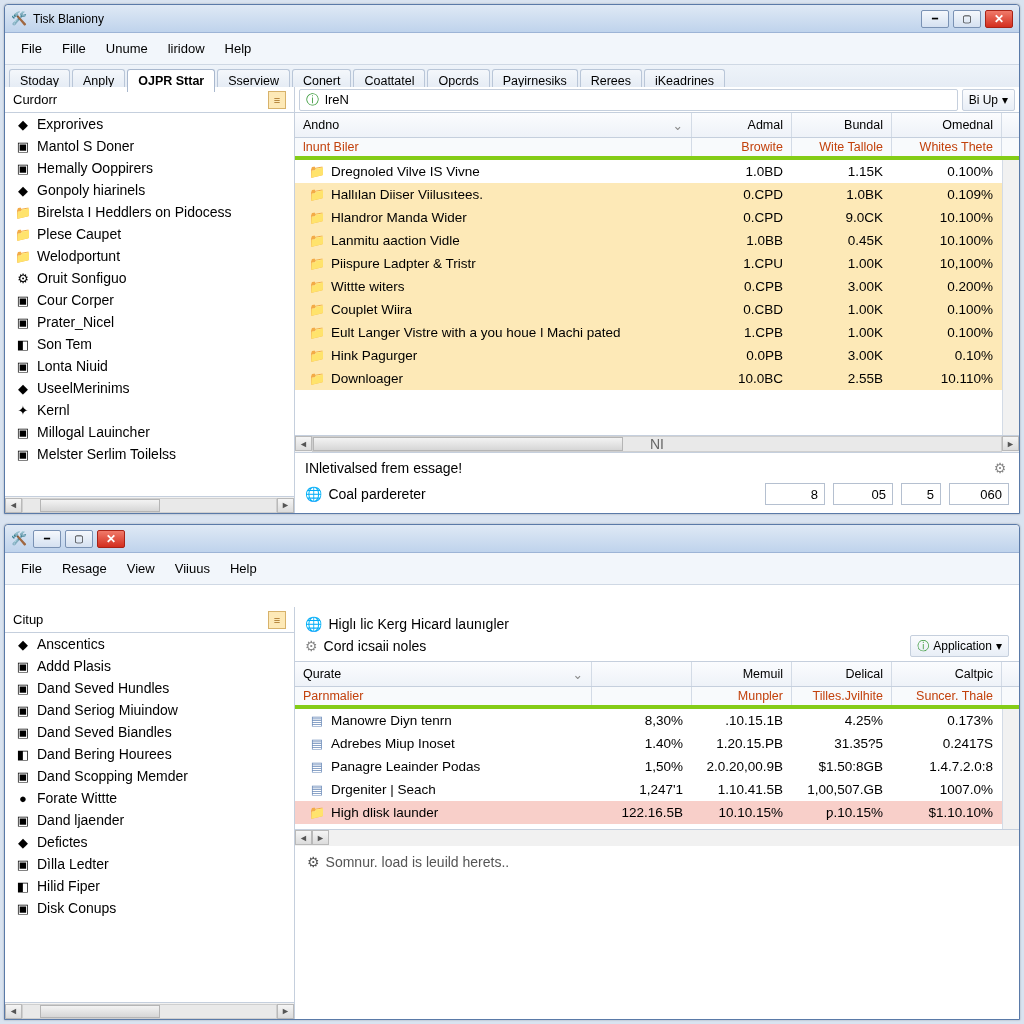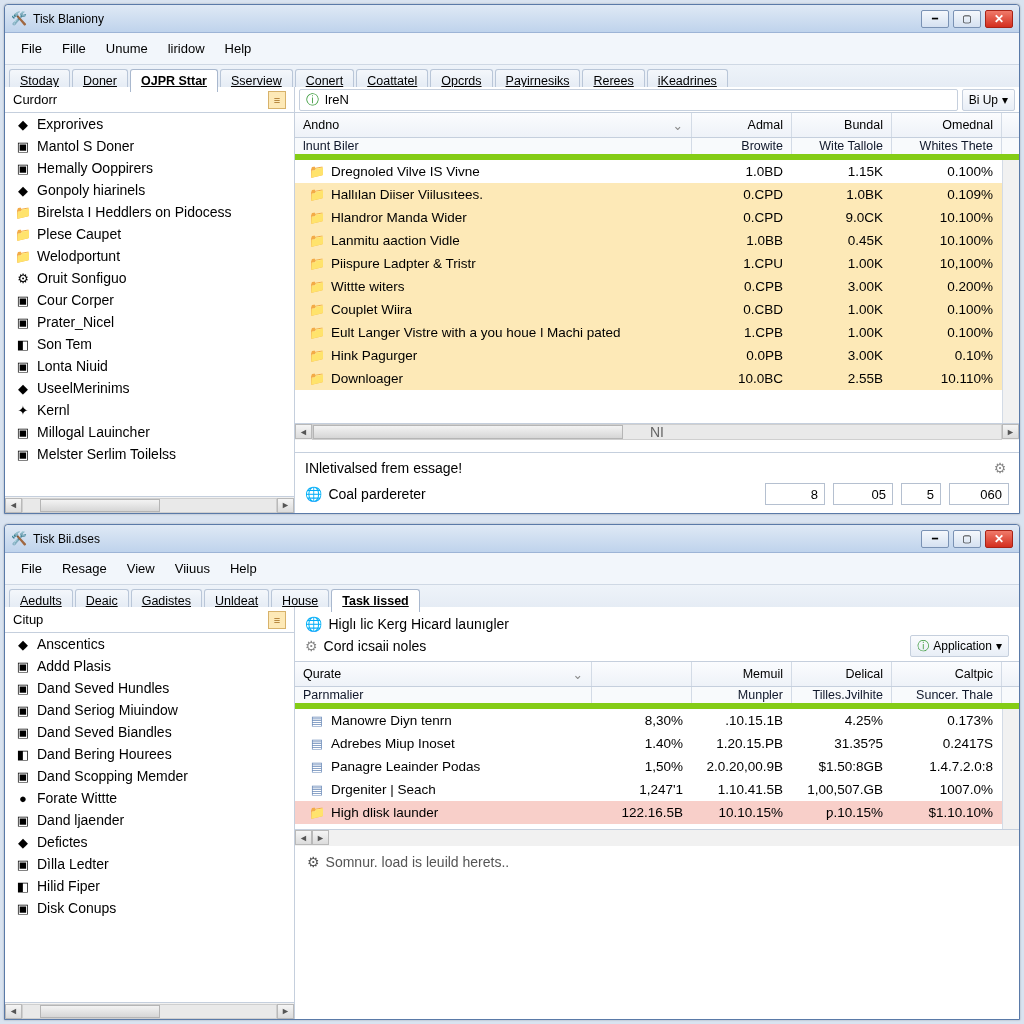--- a/index.html
+++ b/index.html
@@ -13,21 +13,21 @@
   .titlebar .app-icon { width: 16px; height: 16px; margin-right: 6px; display: inline-flex; align-items: center; justify-content: center; }
   .titlebar .title { font-size: 12px; color: #000; flex: 1; }
   .win-ctrls { display: flex; gap: 4px; }
   .win-btn { width: 28px; height: 18px; border: 1px solid #7a92b4; border-radius: 2px; background: linear-gradient(#f5f8fc,#d5e1f1); display: flex; align-items: center; justify-content: center; font-size: 10px; cursor: default; }
   .win-btn.close { background: linear-gradient(#f07a6a,#d32e1f); color: #fff; border-color: #a82216; font-weight: bold; font-size: 12px; }
 
   .menubar { height: 32px; display: flex; align-items: center; padding: 0 6px; border-bottom: 1px solid #cfd8e4; background: #f2f6fb; }
   .menubar span { padding: 3px 10px; font-size: 13px; cursor: default; }
 
   .tabbar { display: flex; align-items: flex-end; background: linear-gradient(#eef3f9,#e4ebf4); border-bottom: 1px solid #b9c6d8; padding: 3px 4px 0 4px; gap: 2px; }
-  .tab { padding: 4px 10px; border: 1px solid #b9c6d8; border-bottom: none; border-radius: 3px 3px 0 0; background: linear-gradient(#f4f7fb,#e1e9f3); font-size: 12.5px; cursor: default; position: relative; top: 1px; text-decoration: underline; }
+  .tab { padding: 4px 10px; border: 1px solid #b9c6d8; border-bottom: none; border-radius: 3px 3px 0 0; background: linear-gradient(#f4f7fb,#e1e9f3); font-size: 12.5px; cursor: default; position: relative; top: 1px; }
   .tab.active { background: #fff; border-color: #a9b8ce; font-weight: 600; z-index: 2; }
 
   .body { position: absolute; top: 82px; bottom: 0; left: 0; right: 0; display: flex; }
   .win2 .body { top: 82px; }
 
   .sidebar { width: 290px; border-right: 1px solid #c5cfdd; display: flex; flex-direction: column; }
   .side-head { height: 26px; display: flex; align-items: center; padding: 0 8px; border-bottom: 1px solid #c5cfdd; background: #fff; }
   .side-head .lbl { flex: 1; font-size: 13px; }
   .side-head .glyph { width: 18px; height: 18px; border: 1px solid #d7b26b; background: #fde9b7; display: flex; align-items: center; justify-content: center; font-size: 11px; color: #a26b1f; }
   .side-list { flex: 1; overflow-y: scroll; background: #fff; }
@@ -38,21 +38,21 @@
   .hscroll .track { flex:1; height:15px; background:#e9e9e9; border:1px solid #cfcfcf; margin:0 0; position:relative; display:flex; }
   .hscroll .arrow { width:17px; height:15px; border:1px solid #b9b9b9; background:linear-gradient(#f5f5f5,#dcdcdc); display:flex; align-items:center; justify-content:center; font-size:9px; color:#555; }
   .hscroll .thumb { position:absolute; top:0; bottom:0; left:17px; width:120px; background:linear-gradient(#f3f3f3,#d6d6d6); border:1px solid #b5b5b5; }
 
   .main { flex: 1; display: flex; flex-direction: column; }
   .addrbar { height: 26px; display: flex; align-items: center; border-bottom: 1px solid #c5cfdd; background: #fff; padding: 0 4px; gap: 4px; }
   .addrbar .addr-inner { flex:1; height:22px; border:1px solid #c5cfdd; border-radius:2px; display:flex; align-items:center; padding:0 6px; gap:6px; }
   .pill-btn { height:22px; border:1px solid #c5cfdd; border-radius:2px; background:linear-gradient(#fbfcfe,#e8eef6); padding:0 6px; display:flex; align-items:center; gap:4px; font-size:12px; cursor:default; }
 
   .headers { height: 25px; display: flex; border-bottom: 1px solid #c5cfdd; background: linear-gradient(#fbfcfe,#eef2f8); }
-  .subheaders { height: 22px; display: flex; border-bottom: 6px solid #84cc16; background: #f8fafc; color: #0f172a; font-size: 12px; }
+  .subheaders { height: 22px; display: flex; border-bottom: 4px solid #84cc16; background: #f8fafc; color: #c2410c; font-size: 12px; }
   .hcell { border-right: 1px solid #d3dbe6; display: flex; align-items: center; padding: 0 8px; font-size: 12.5px; }
   .hcell.num, .cell.num { justify-content: flex-end; }
   .col-name { flex: 1; min-width: 0; }
   .col-a { width: 100px; }
   .col-b { width: 100px; }
   .col-c { width: 110px; }
   .col-sb { width: 17px; border-right:none; padding:0; }
 
   .grid { flex: 1; overflow: hidden; position: relative; }
   .rows { position:absolute; inset:0 17px 0 0; overflow:hidden; }
@@ -63,21 +63,21 @@
   .cell { display: flex; align-items: center; gap: 6px; padding: 0 8px; font-size: 13.5px; border-right: 1px solid transparent; }
   .cell.col-name { padding-left: 14px; }
   .row .cell.col-a, .row .cell.col-b, .row .cell.col-c { justify-content:flex-end; }
 
   .grid-hscroll { height:17px; border-top:1px solid #c5cfdd; background:#f1f1f1; position:relative; display:flex; }
   .grid-hscroll .arrow { width:17px; height:15px; border:1px solid #b9b9b9; background:linear-gradient(#f5f5f5,#dcdcdc); display:flex; align-items:center; justify-content:center; font-size:9px; color:#555; }
   .grid-hscroll .trk { flex:1; position:relative; border:1px solid #cfcfcf; background:#e9e9e9; }
   .grid-hscroll .thm { position:absolute; top:0; bottom:0; left:0; width:45%; background:linear-gradient(#f3f3f3,#d6d6d6); border:1px solid #b5b5b5; }
   .grid-hscroll .mid-lbl { position:absolute; left:50%; top:0; transform:translateX(-50%); font-size:14px; color:#666; line-height:15px; }
 
-  .status-panel { border-top:1px solid #c5cfdd; padding:6px 10px 8px 10px; background:#fff;margin-top:12px; }
+  .status-panel { border-top:1px solid #c5cfdd; padding:6px 10px 8px 10px; background:#fff; }
   .sp-row1 { display:flex; align-items:center; font-size:14px; }
   .sp-row1 .txt { flex:1; }
   .gear { width:18px; height:18px; color:#888; display:flex; align-items:center; justify-content:center; }
   .sp-row2 { display:flex; align-items:center; gap:8px; margin-top:6px; font-size:14px; }
   .sp-row2 .txt { flex:1; display:flex; align-items:center; gap:6px; }
   .sp-input { width:60px; height:22px; border:1px solid #b5c0d0; text-align:right; padding:0 6px; font-size:13px; }
 
   
   .info-block { padding:6px 10px 4px 10px; border-bottom:1px solid #c5cfdd; background:#fff; }
   .info-line { display:flex; align-items:center; gap:6px; height:22px; font-size:14px; }
@@ -105,21 +105,21 @@
   </div>
   <div class="menubar" id="w1-menus">
       <span>File</span>
       <span>Fille</span>
       <span>Unume</span>
       <span>liridow</span>
       <span>Help</span>
     </div>
   <div class="tabbar" id="w1-tabs">
       <div class="tab">Stoday</div>
-      <div class="tab">Doner</div>
+      <div class="tab">Anply</div>
       <div class="tab active">OJPR Sttar</div>
       <div class="tab">Sserview</div>
       <div class="tab">Conert</div>
       <div class="tab">Coattatel</div>
       <div class="tab">Opcrds</div>
       <div class="tab">Payirnesiks</div>
       <div class="tab">Rerees</div>
       <div class="tab">iKeadrines</div>
     </div>
   <div class="body">
@@ -355,41 +355,32 @@
           <input class="sp-input" value="060" style="">
         </div>
       </div>
     </div>
   </div>
 </div>
 
 <div class="window win2">
   <div class="titlebar">
     <span class="app-icon">🛠️</span>
-    <span class="title">Tisk Bii.dses</span>
     <div class="win-ctrls">
       <div class="win-btn">━</div>
       <div class="win-btn">▢</div>
       <div class="win-btn close">✕</div>
     </div>
   </div>
   <div class="menubar" id="w2-menus">
       <span>File</span>
       <span>Resage</span>
       <span>View</span>
       <span>Viiuus</span>
       <span>Help</span>
-    </div>
-  <div class="tabbar" id="w2-tabs">
-      <div class="tab">Aedults</div>
-      <div class="tab">Deaic</div>
-      <div class="tab">Gadistes</div>
-      <div class="tab">Unldeat</div>
-      <div class="tab">House</div>
-      <div class="tab active">Task lissed</div>
     </div>
   <div class="body">
     <div class="sidebar">
       <div class="side-head">
         <span class="lbl">Citup</span>
         <span class="glyph">≡</span>
       </div>
       <div class="side-list" id="w2-side">
           <div class="side-item">
             <span class="ico c-blue">◆</span>

